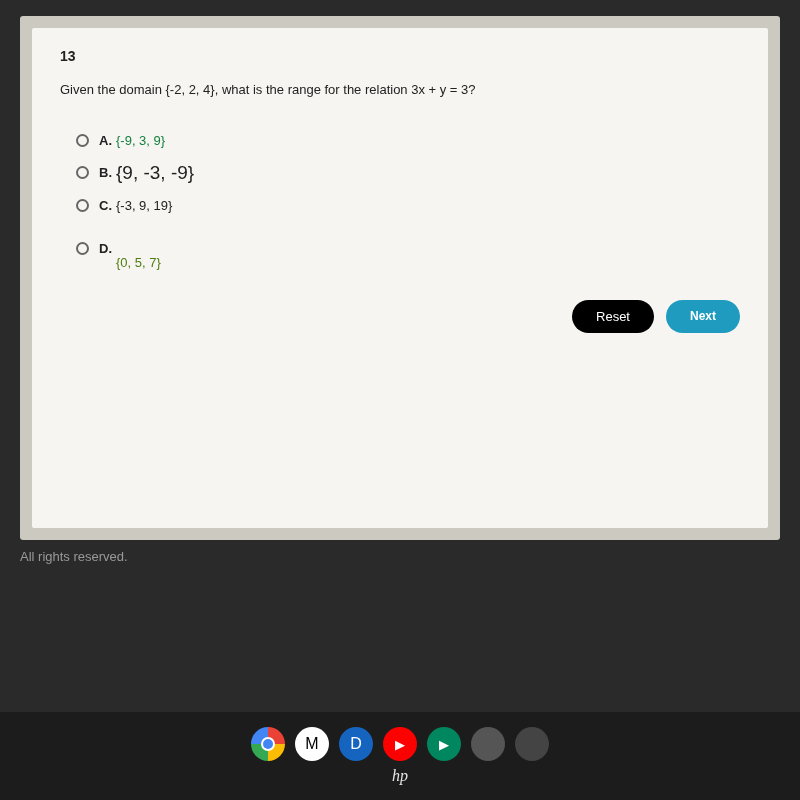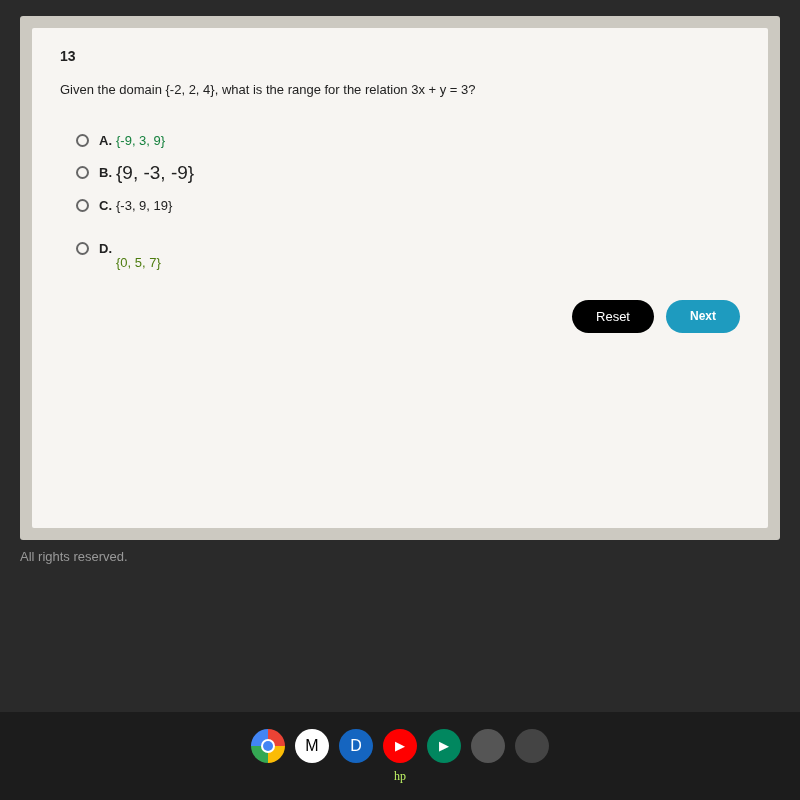--- a/index.html
+++ b/index.html
@@ -94,16 +94,16 @@
       <div style="width:34px; height:34px; border-radius:50%; background:#01875f; display:flex; align-items:center; justify-content:center; cursor:pointer;">
         <span style="font-size:13px; color:#fff;">▶</span>
       </div>
 
       <div style="width:34px; height:34px; border-radius:50%; background:#555; cursor:pointer;"></div>
 
       <div style="width:34px; height:34px; border-radius:50%; background:#444; cursor:pointer;"></div>
 
     </div>
 
-    <div style="color:#bef264; font-size:12px; font-family:serif; margin-top:2px;">hp</div>
+    <div style="color:#e5e5e5; font-size:16px; font-style:italic; font-family:serif; margin-top:2px;">hp</div>
   </div>
 
 </div>
 
 </body></html>

